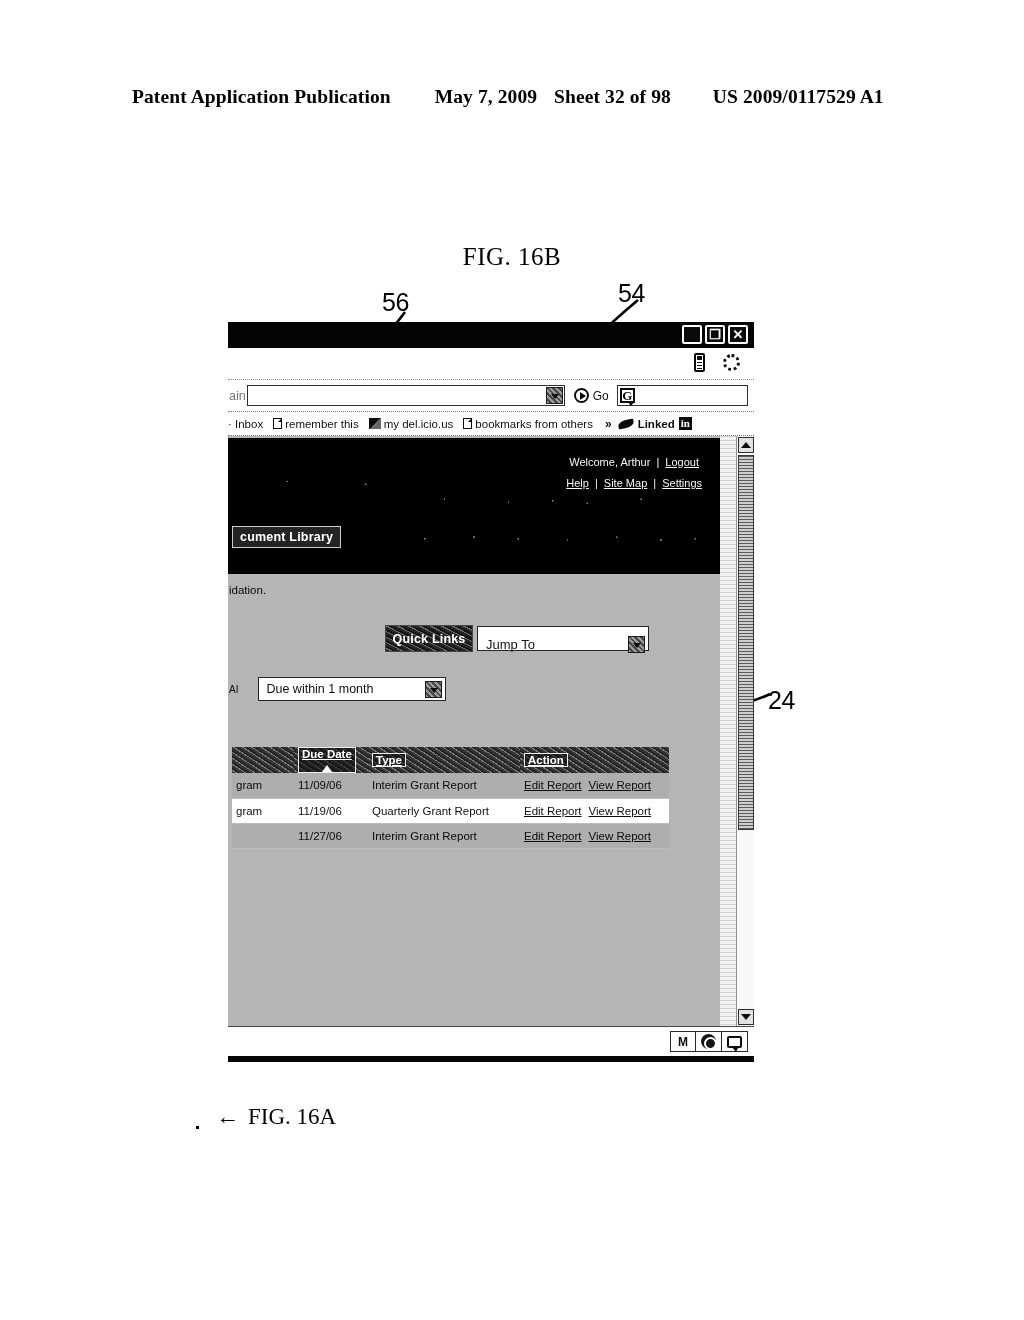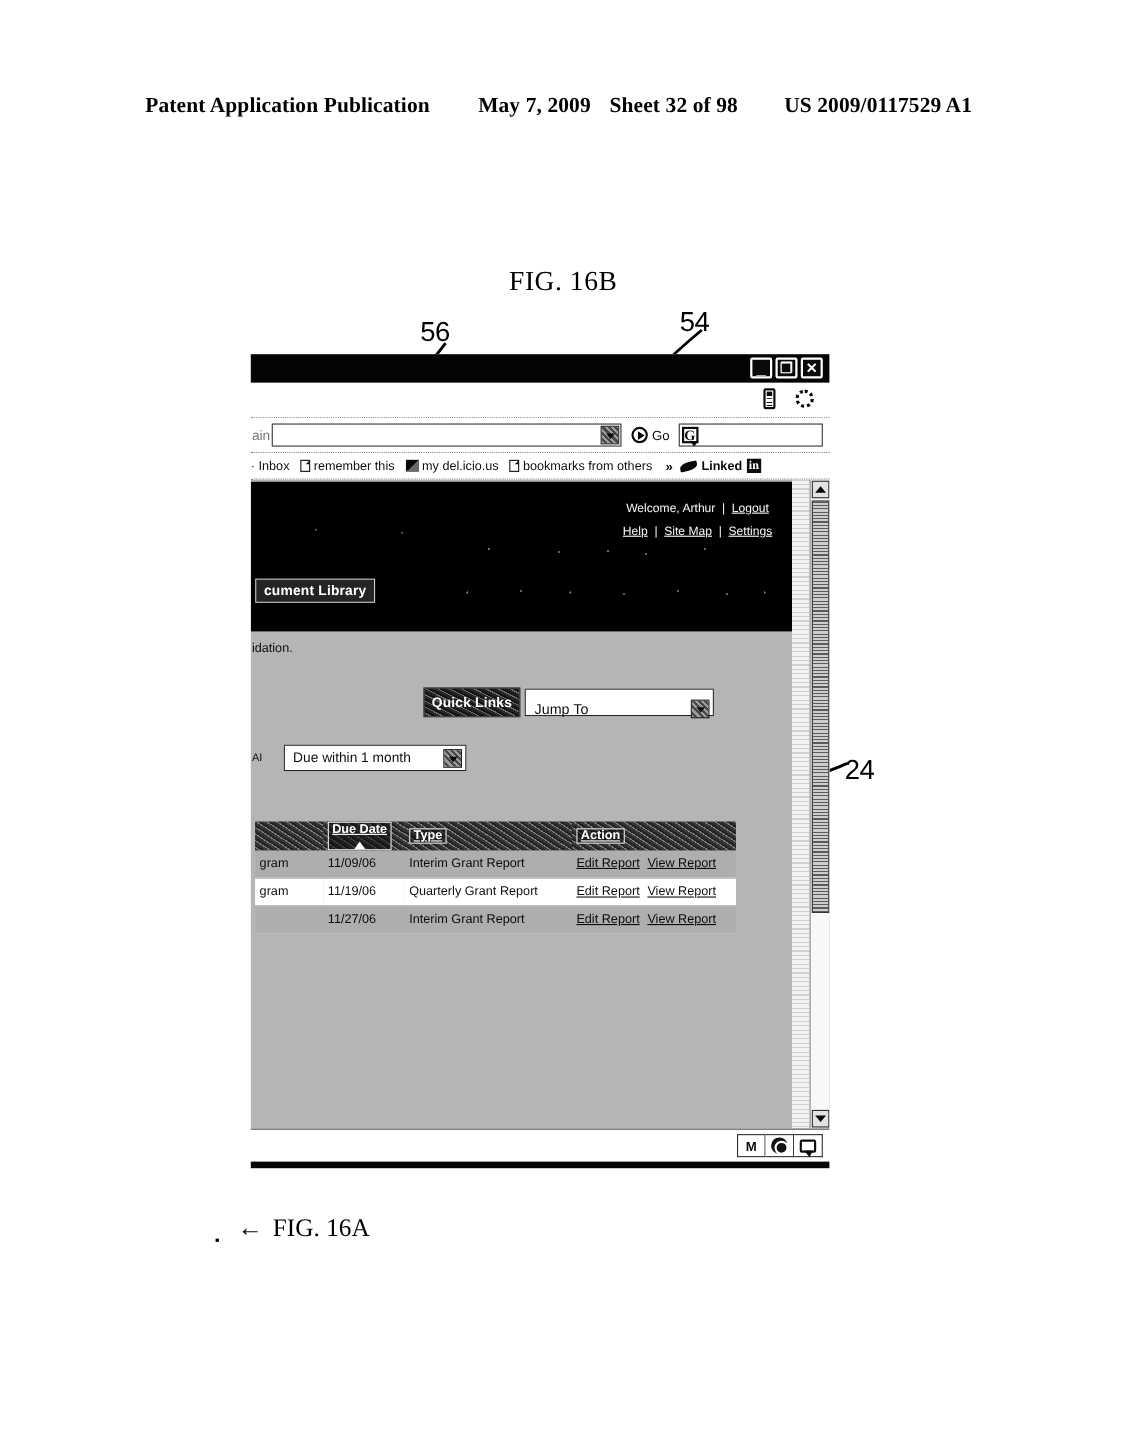--- a/index.html
+++ b/index.html
@@ -436,21 +436,21 @@
     display: flex;
     align-items: center;
     gap: 20px;
   }
   .filter-prefix {
     font-family: "Liberation Sans", sans-serif;
     font-size: 10px;
     color: #111;
   }
   .filter-select {
-    width: 166px; height: 24px;
+    width: 188px; height: 24px;
     border: 1px solid #2b2b2b;
     background: #fff;
     display: flex;
     align-items: center;
     justify-content: space-between;
     padding: 0 2px 0 7px;
   }
   .filter-label {
     font-family: "Liberation Sans", sans-serif;
     font-size: 12.5px;

